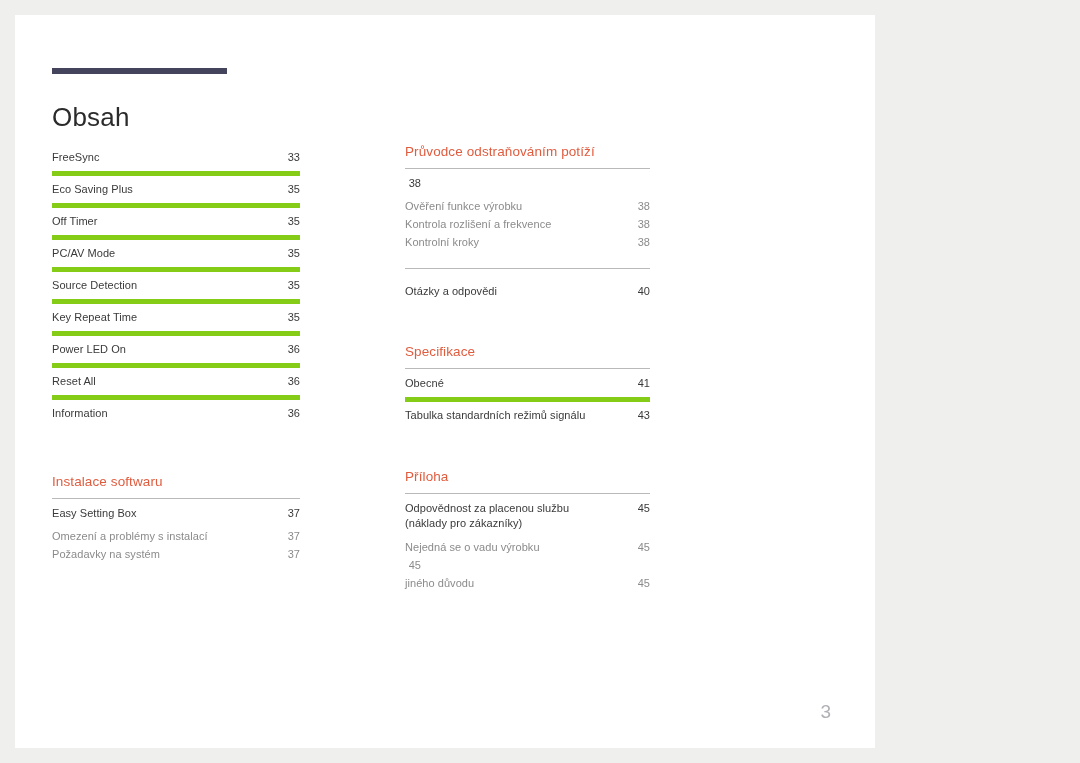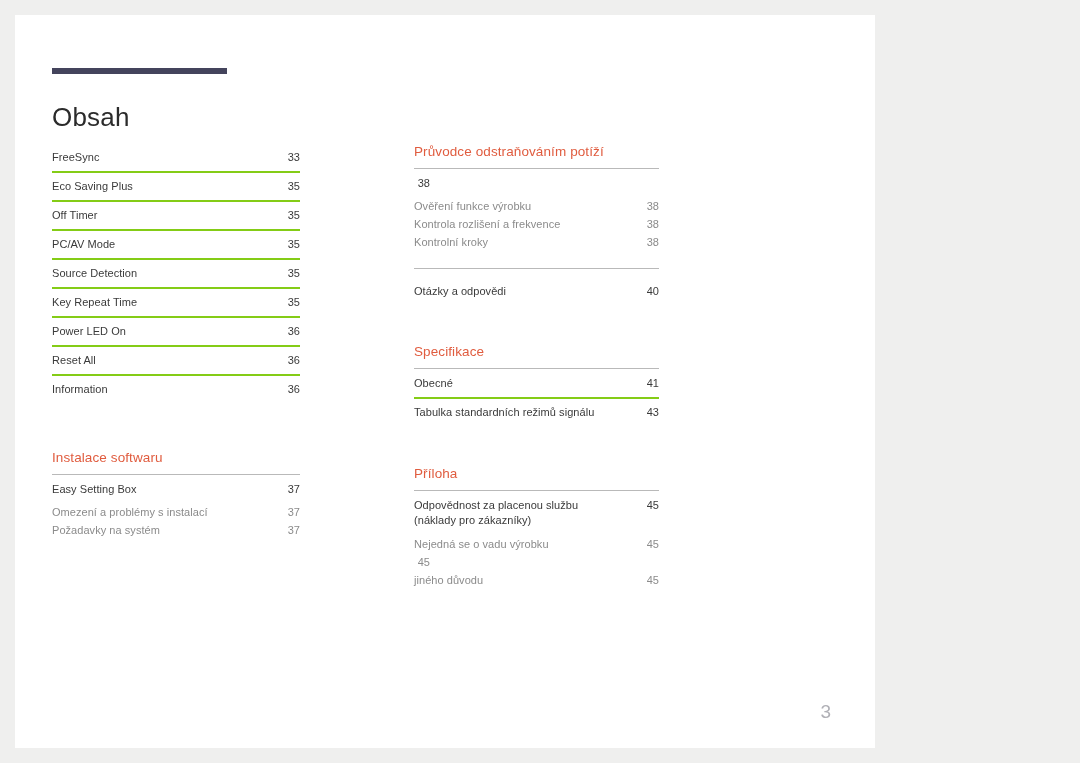--- a/index.html
+++ b/index.html
@@ -44,21 +44,21 @@
     position: absolute;
     left: 0;
     top: 128px;
     width: 1049px;
   }
   .col {
     position: absolute;
     top: 0;
   }
   .col-left  { left: 37px;  width: 248px; }
-  .col-right { left: 399px; width: 245px; }
+  .col-right { left: 390px; width: 245px; }
 
   .section { margin-bottom: 0; }
 
   .section-heading {
     font-size: 13.5px;
     color: #e05c3f;
     font-weight: 400;
     line-height: 18px;
     padding-bottom: 7px;
     border-bottom: 1px solid #b9b9b9;
@@ -68,21 +68,21 @@
   .toc-list { margin: 0; padding: 0; }
 
   .toc-row {
     display: flex;
     align-items: baseline;
     justify-content: space-between;
     font-size: 11px;
     line-height: 14px;
     color: #3a3a3a;
     padding: 6.5px 0;
-    border-bottom: 2px solid #84cc16;
+    border-bottom: 5px solid #84cc16;
     letter-spacing: 0.05px;
   }
   .toc-row.no-rule { border-bottom: 1px solid transparent; }
   .toc-row.sub {
     color: #8b8b8b;
     border-bottom: 1px solid transparent;
     padding: 1.5px 0;
   }
   .toc-row.rule-above {
     border-top: 1px solid #b9b9b9;

